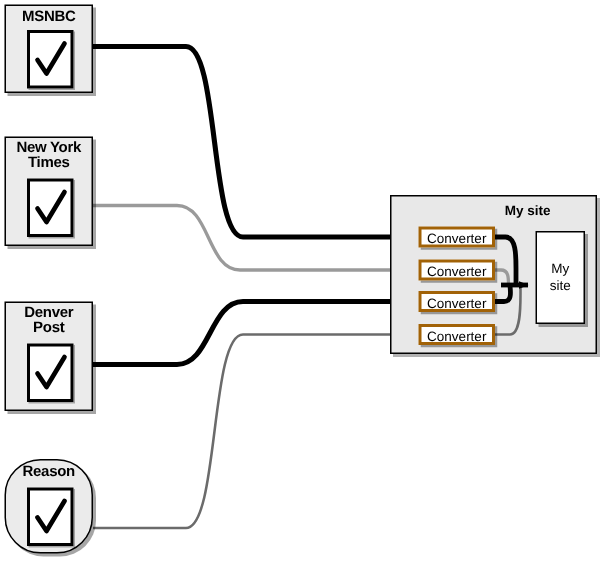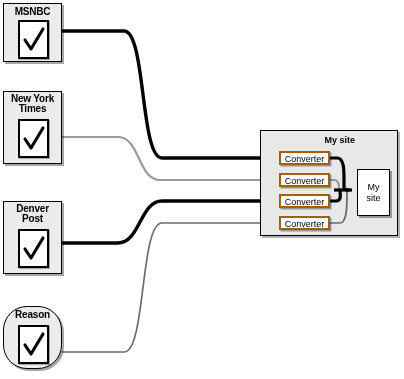--- a/index.html
+++ b/index.html
@@ -60,21 +60,21 @@
   .site-box {
     position: absolute;
     box-sizing: border-box;
     background: #e8e8e8;
     border: 1px solid #000000;
     box-shadow: 2px 2px 0 rgba(0,0,0,0.30);
     z-index: 2;
   }
   .site-title {
     position: absolute;
-    right: 42px;
+    right: 30px;
     top: 4px;
     font-size: 9px;
     font-weight: bold;
     color: #000000;
     white-space: nowrap;
   }
   .conv-box {
     position: absolute;
     box-sizing: border-box;
     background: #ffffff;
@@ -193,18 +193,18 @@
   <div class="conv-box" style="left:279px; top:173px; width:51px; height:14px;">
     <span>Converter</span>
   </div>
   <div class="conv-box" style="left:279px; top:194px; width:51px; height:14px;">
     <span>Converter</span>
   </div>
   <div class="conv-box" style="left:279px; top:216px; width:51px; height:14px;">
     <span>Converter</span>
   </div>
 
-  <div class="page-box" style="left:357px; top:169px; width:33px; height:47px;">
+  <div class="page-box" style="left:357px; top:154px; width:33px; height:62px;">
     <div>My</div>
     <div>site</div>
   </div>
 
 </div>
 
 </body></html>

